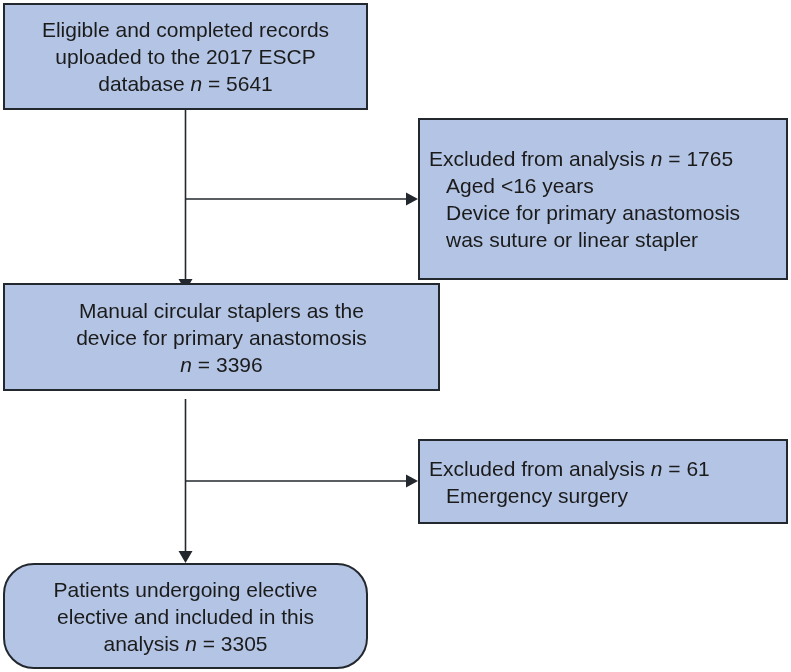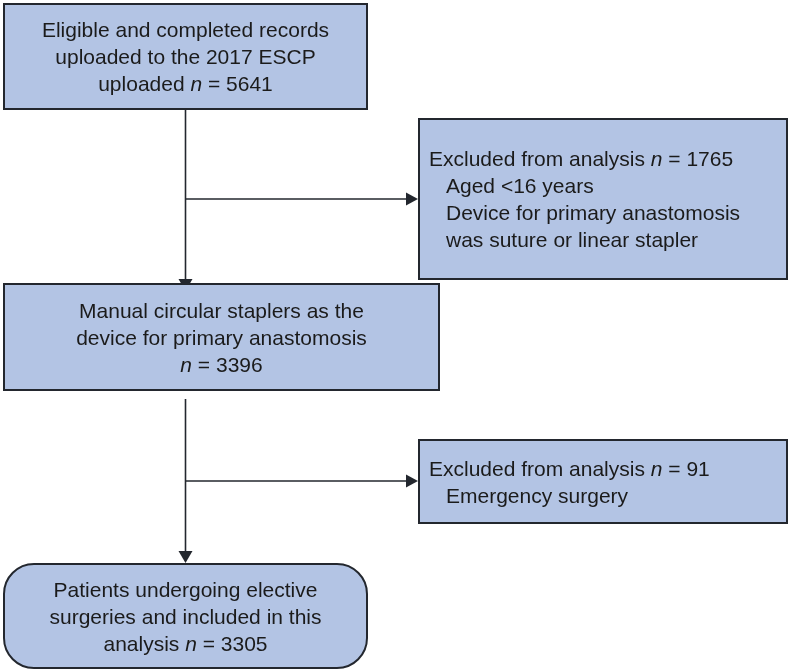--- a/index.html
+++ b/index.html
@@ -67,40 +67,40 @@
     <line x1="185.5" y1="399" x2="185.5" y2="552" stroke-width="1.6" stroke="#23272e"></line>
     <polygon points="178.5,551 192.5,551 185.5,563" fill="#23272e"></polygon>
 
     <line x1="185.5" y1="481" x2="406" y2="481" stroke-width="1.6" stroke="#23272e"></line>
     <polygon points="406,474.5 406,487.5 418,481" fill="#23272e"></polygon>
   </svg>
 
   <div class="box center" style="left:3px; top:3px; width:365px; height:107px;">
       <div class="line"><span>Eligible and completed records</span></div>
       <div class="line"><span>uploaded to the 2017 ESCP</span></div>
-      <div class="line"><span>uploaded </span><span class="it">n</span><span> = 5641</span></div>
+      <div class="line"><span>database </span><span class="it">n</span><span> = 5641</span></div>
     </div>
 
   <div class="box left" style="left:418px; top:118px; width:370px; height:162px;">
       <div class="line"><span>Excluded from analysis </span><span class="it">n</span><span> = 1765</span></div>
       <div class="line indent"><span>Aged &lt;16 years</span></div>
       <div class="line indent"><span>Device for primary anastomosis</span></div>
       <div class="line indent"><span>was suture or linear stapler</span></div>
     </div>
 
   <div class="box center" style="left:3px; top:283px; width:437px; height:108px;">
       <div class="line"><span>Manual circular staplers as the</span></div>
       <div class="line"><span>device for primary anastomosis</span></div>
       <div class="line"><span class="it">n</span><span> = 3396</span></div>
     </div>
 
   <div class="box left" style="left:418px; top:439px; width:370px; height:85px;">
-      <div class="line"><span>Excluded from analysis </span><span class="it">n</span><span> = 91</span></div>
+      <div class="line"><span>Excluded from analysis </span><span class="it">n</span><span> = 61</span></div>
       <div class="line indent"><span>Emergency surgery</span></div>
     </div>
 
   <div class="box center" style="left:3px; top:563px; width:365px; height:106px;border-radius:31px;">
       <div class="line"><span>Patients undergoing elective</span></div>
-      <div class="line"><span>surgeries and included in this</span></div>
+      <div class="line"><span>elective and included in this</span></div>
       <div class="line"><span>analysis </span><span class="it">n</span><span> = 3305</span></div>
     </div>
 
 </div>
 
 </body></html>

